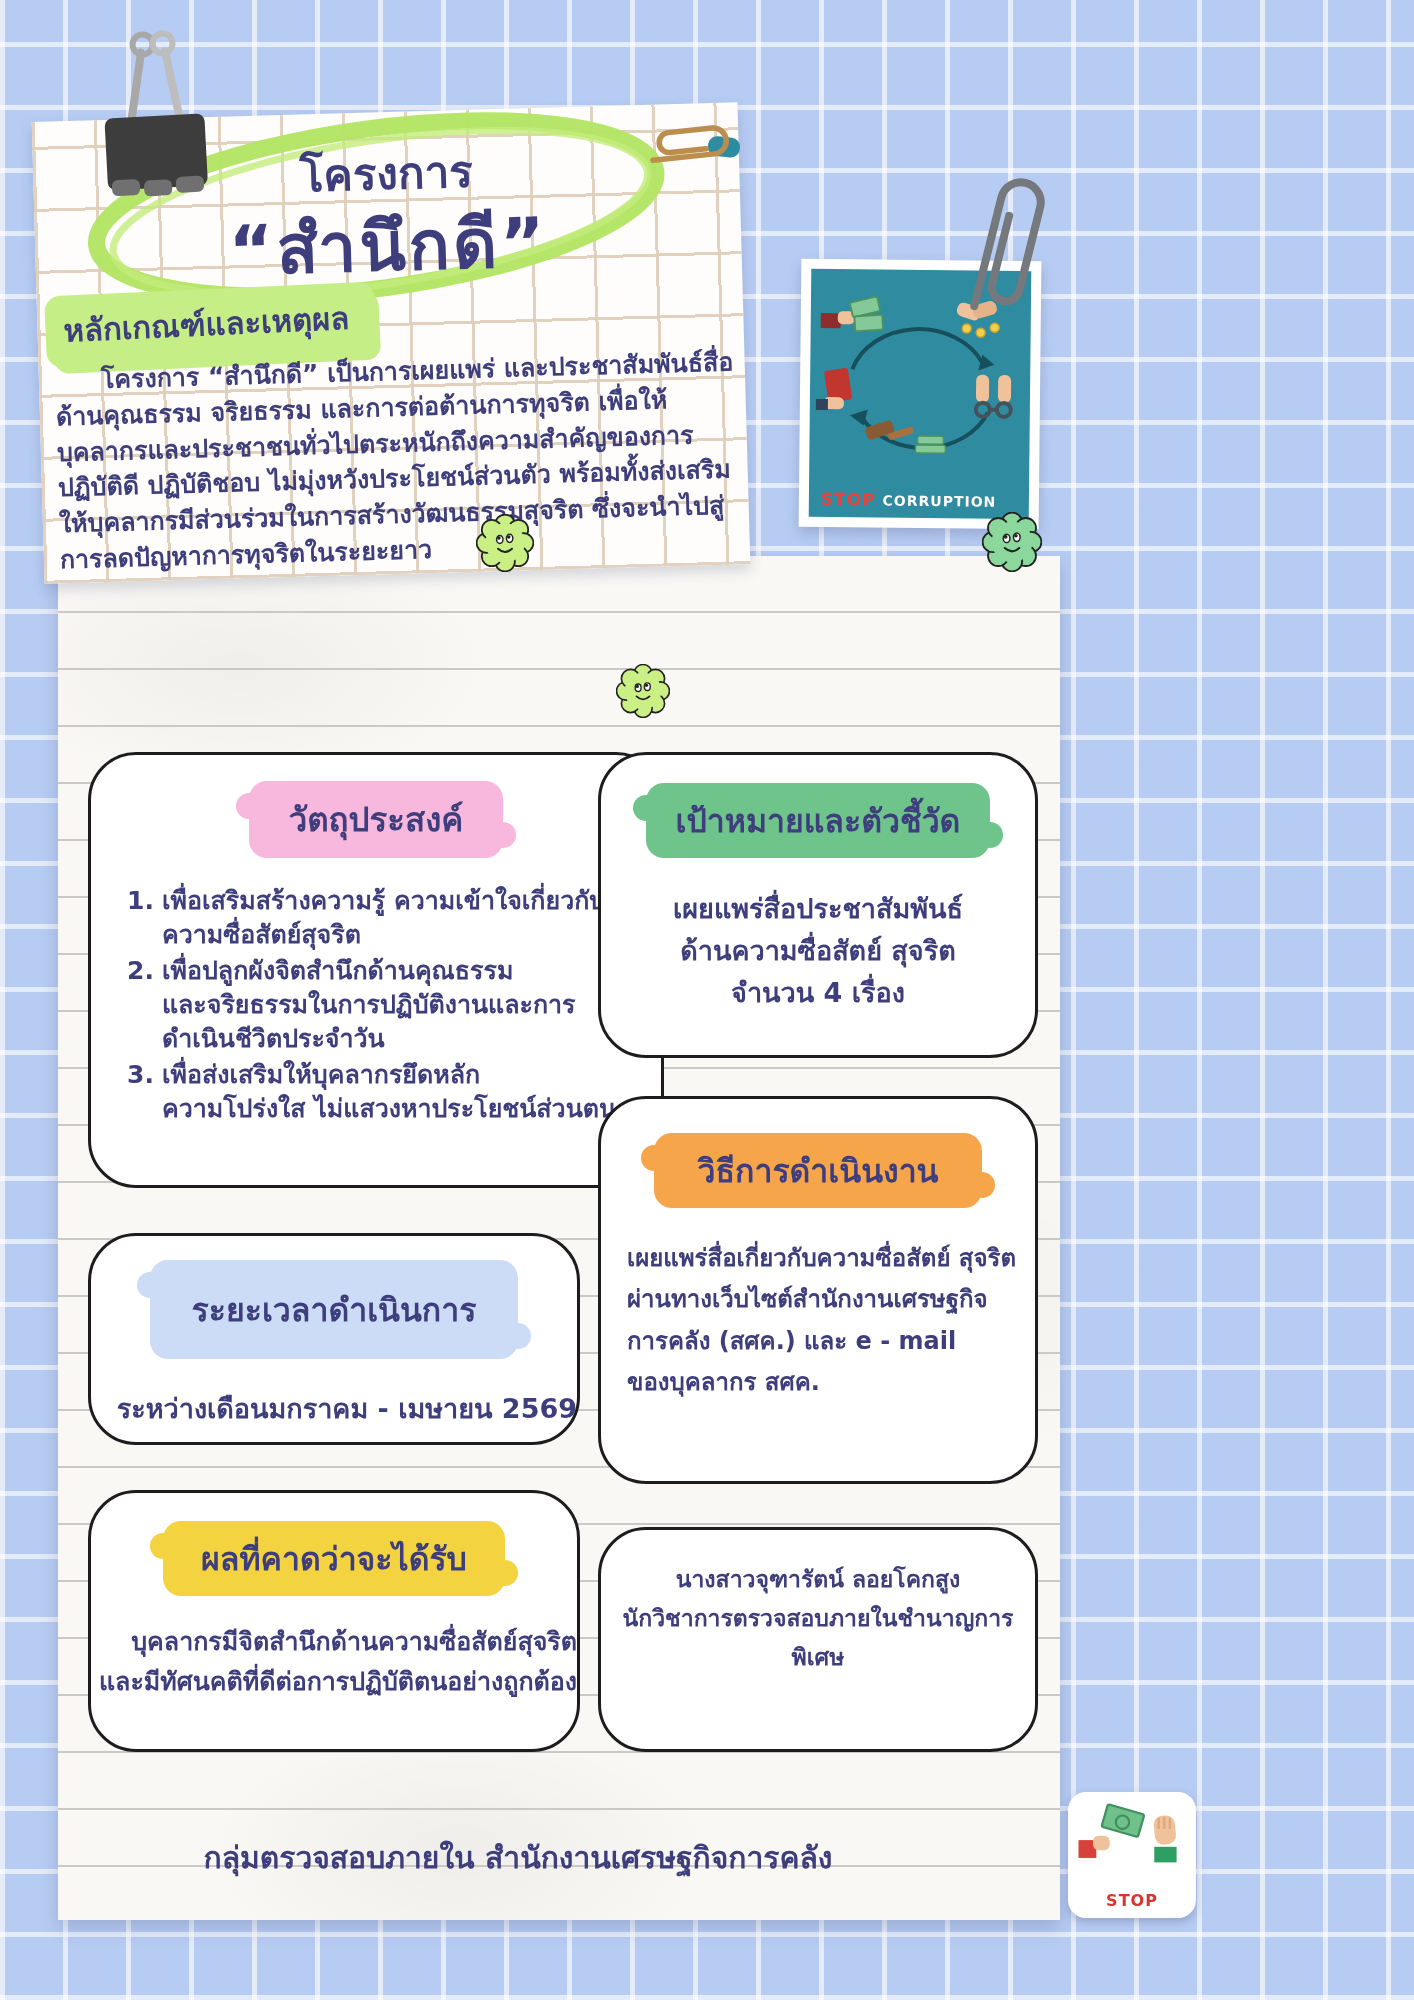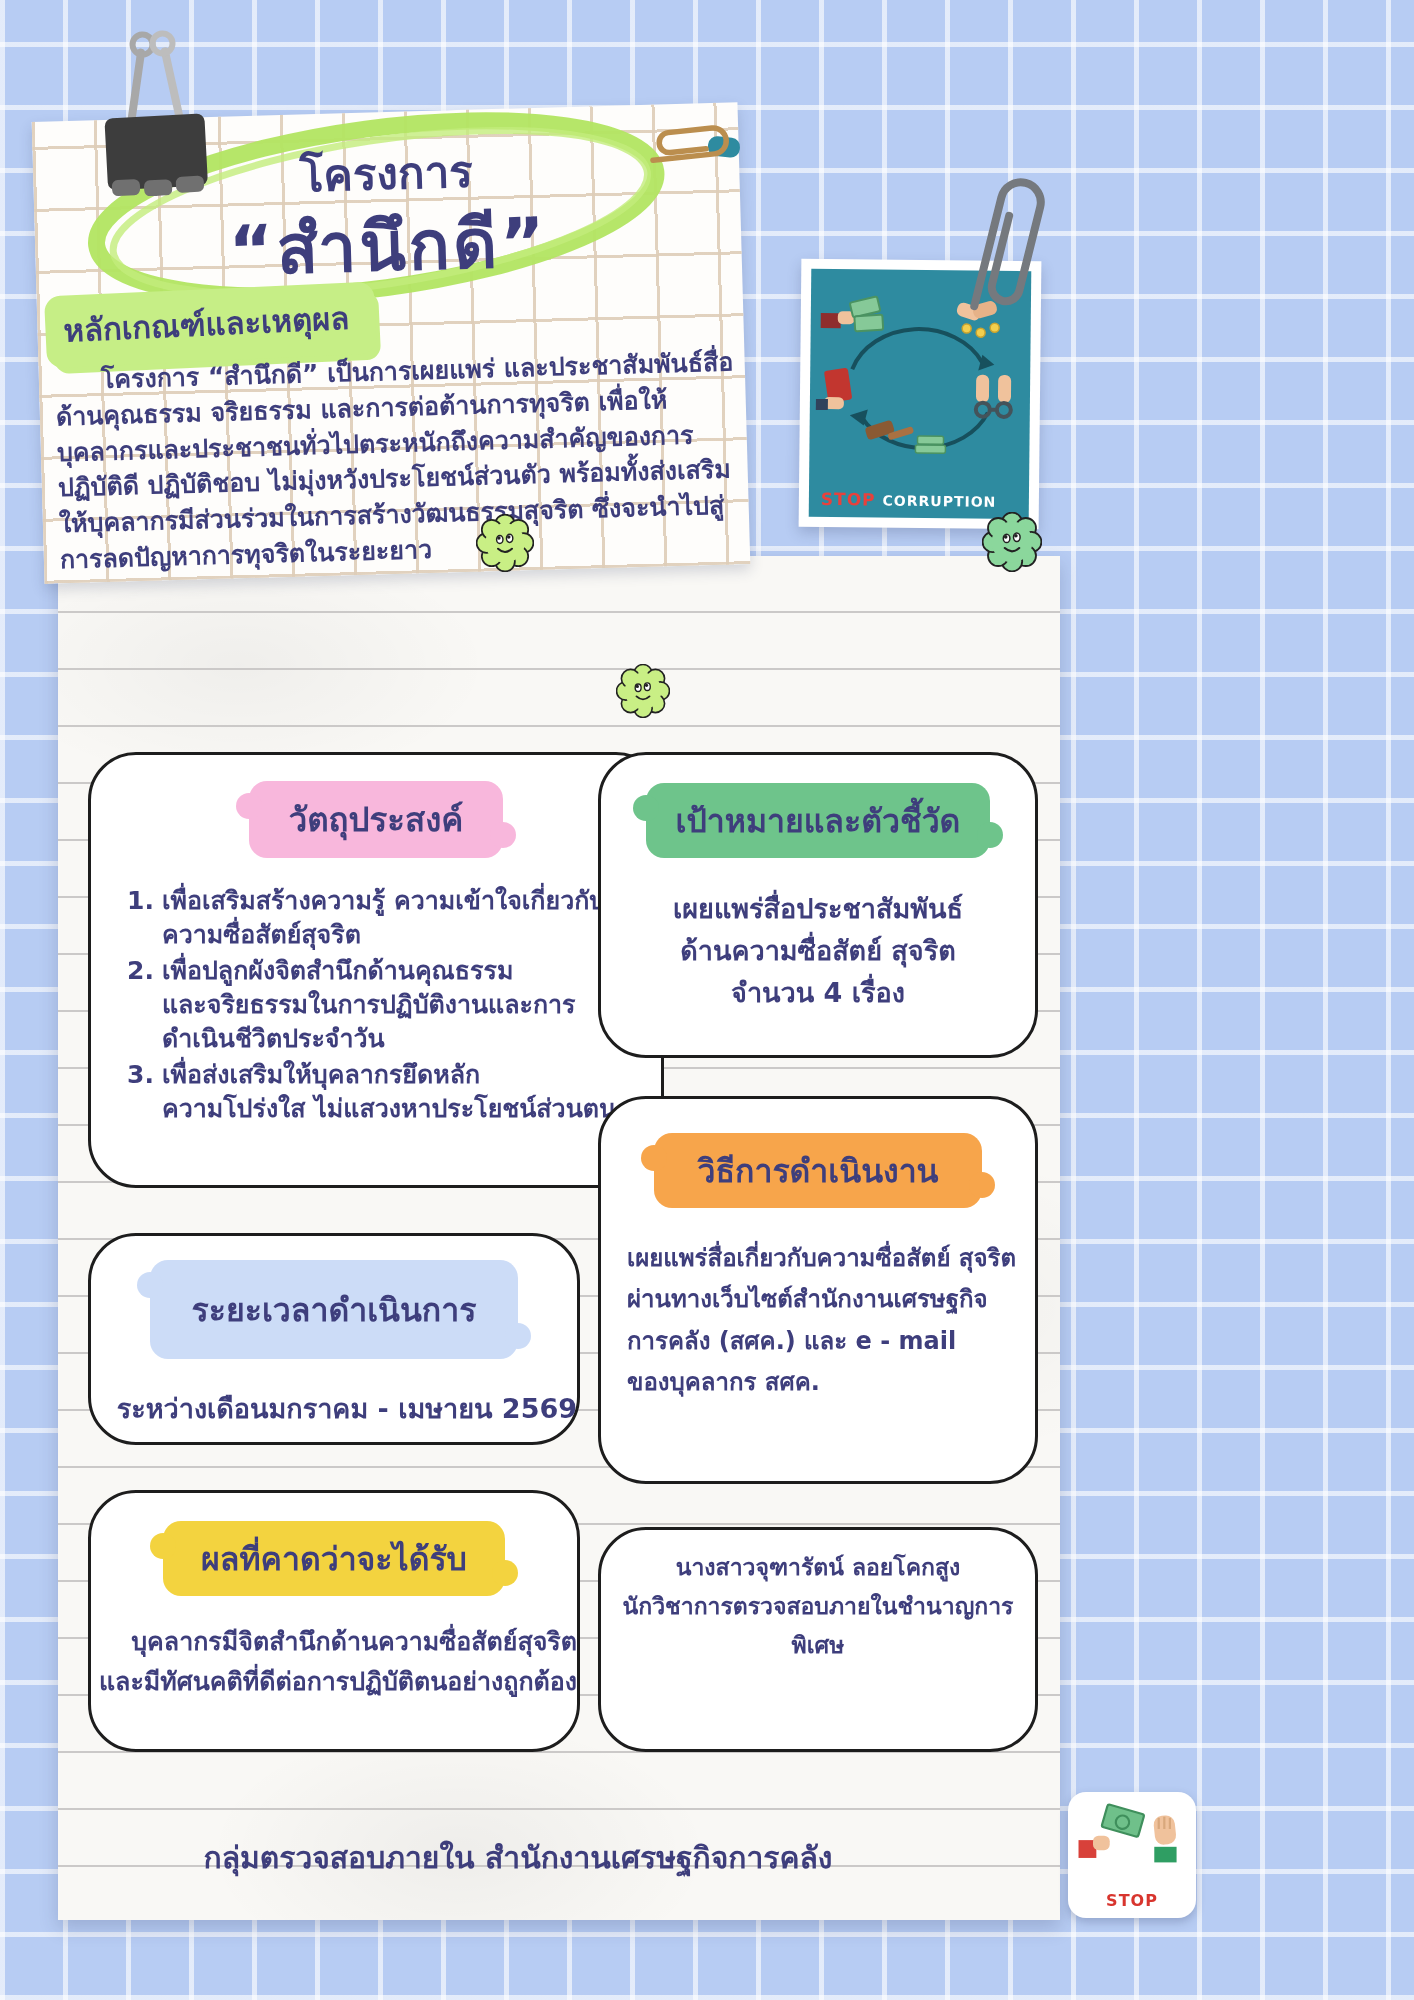--- a/index.html
+++ b/index.html
@@ -84,21 +84,21 @@
   .card-duration{left:88px;top:1233px;width:492px;height:212px;}
   .card-duration .hl{margin-top:24px;background:#ccdcf7;padding:24px 42px;font-size:32px;}
   .duration-body{margin-top:28px;text-align:right;font-size:27px;font-weight:bold;color:#3e3e7c;}
 
   .card-expected{left:88px;top:1490px;width:492px;height:262px;}
   .card-expected .hl{margin-top:28px;background:#f3d33f;padding:12px 38px;font-size:32px;}
   .expected-body{margin-top:26px;text-align:right;font-size:25px;font-weight:bold;color:#3e3e7c;line-height:1.6;}
 
   .card-responsible{left:598px;top:1527px;width:440px;height:225px;}
   .card-responsible .hl{margin-top:26px;background:#a9d8ba;padding:12px 30px;font-size:31px;}
-  .responsible-body{margin-top:18px;text-align:center;font-size:23px;font-weight:bold;color:#3e3e7c;line-height:1.7;}
+  .responsible-body{margin-top:30px;text-align:center;font-size:23px;font-weight:bold;color:#3e3e7c;line-height:1.7;}
 
   
   .footer-credit{position:absolute;left:58px;top:1834px;width:920px;text-align:center;
     font-size:30px;font-weight:bold;color:#3e3e7c;}
   .sticker{position:absolute;left:1068px;top:1792px;width:128px;height:126px;background:#fff;
     border-radius:18px;box-shadow:0 4px 10px rgba(40,50,90,.25);}
   .sticker-stop{position:absolute;left:0;bottom:8px;width:100%;text-align:center;
     color:#d8352e;font-weight:bold;font-size:16px;letter-spacing:1px;}
 </style>
 </head>

